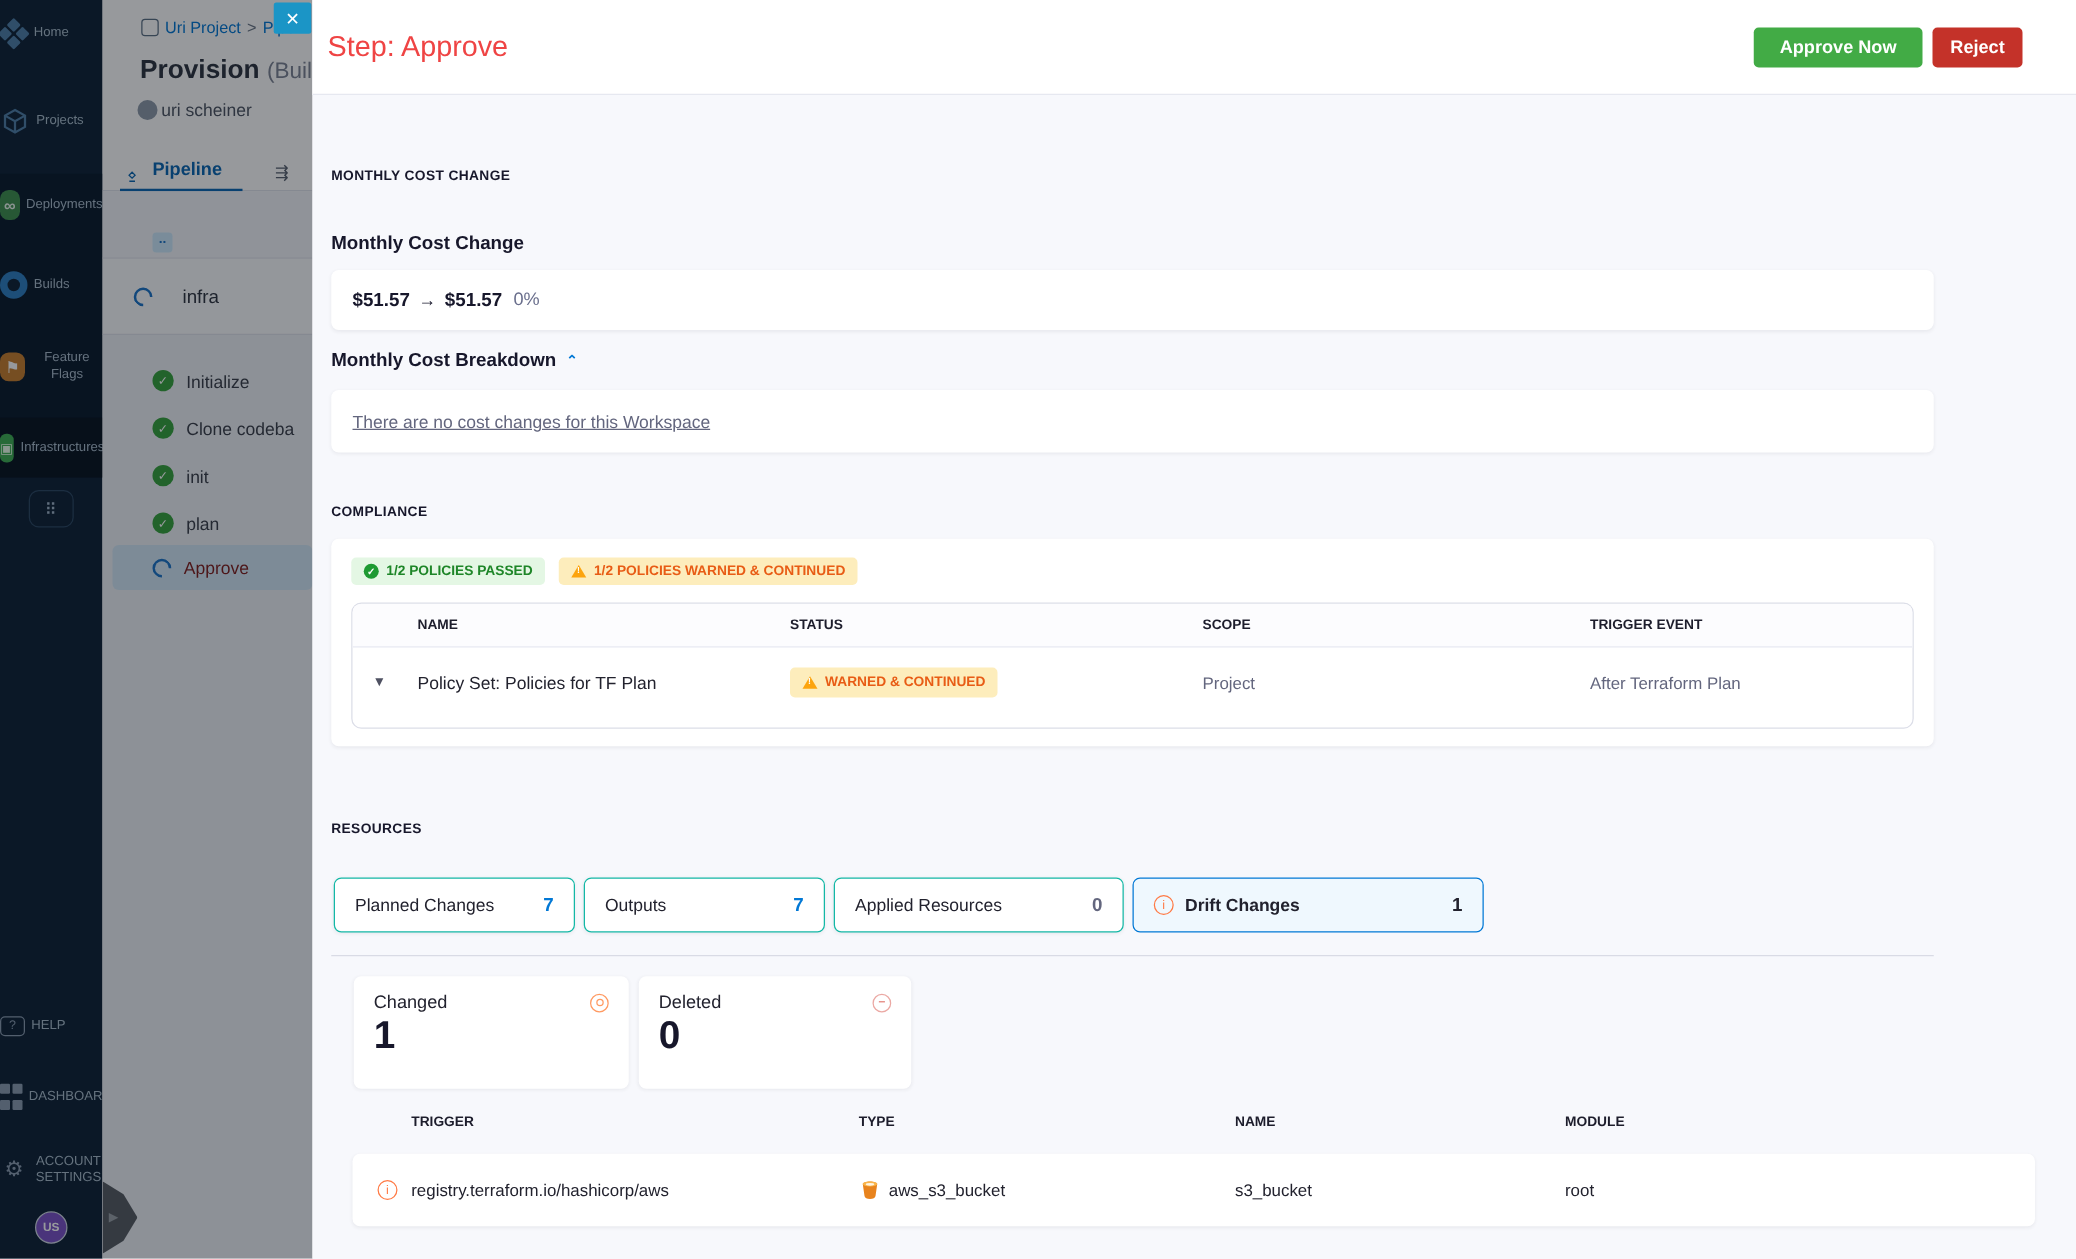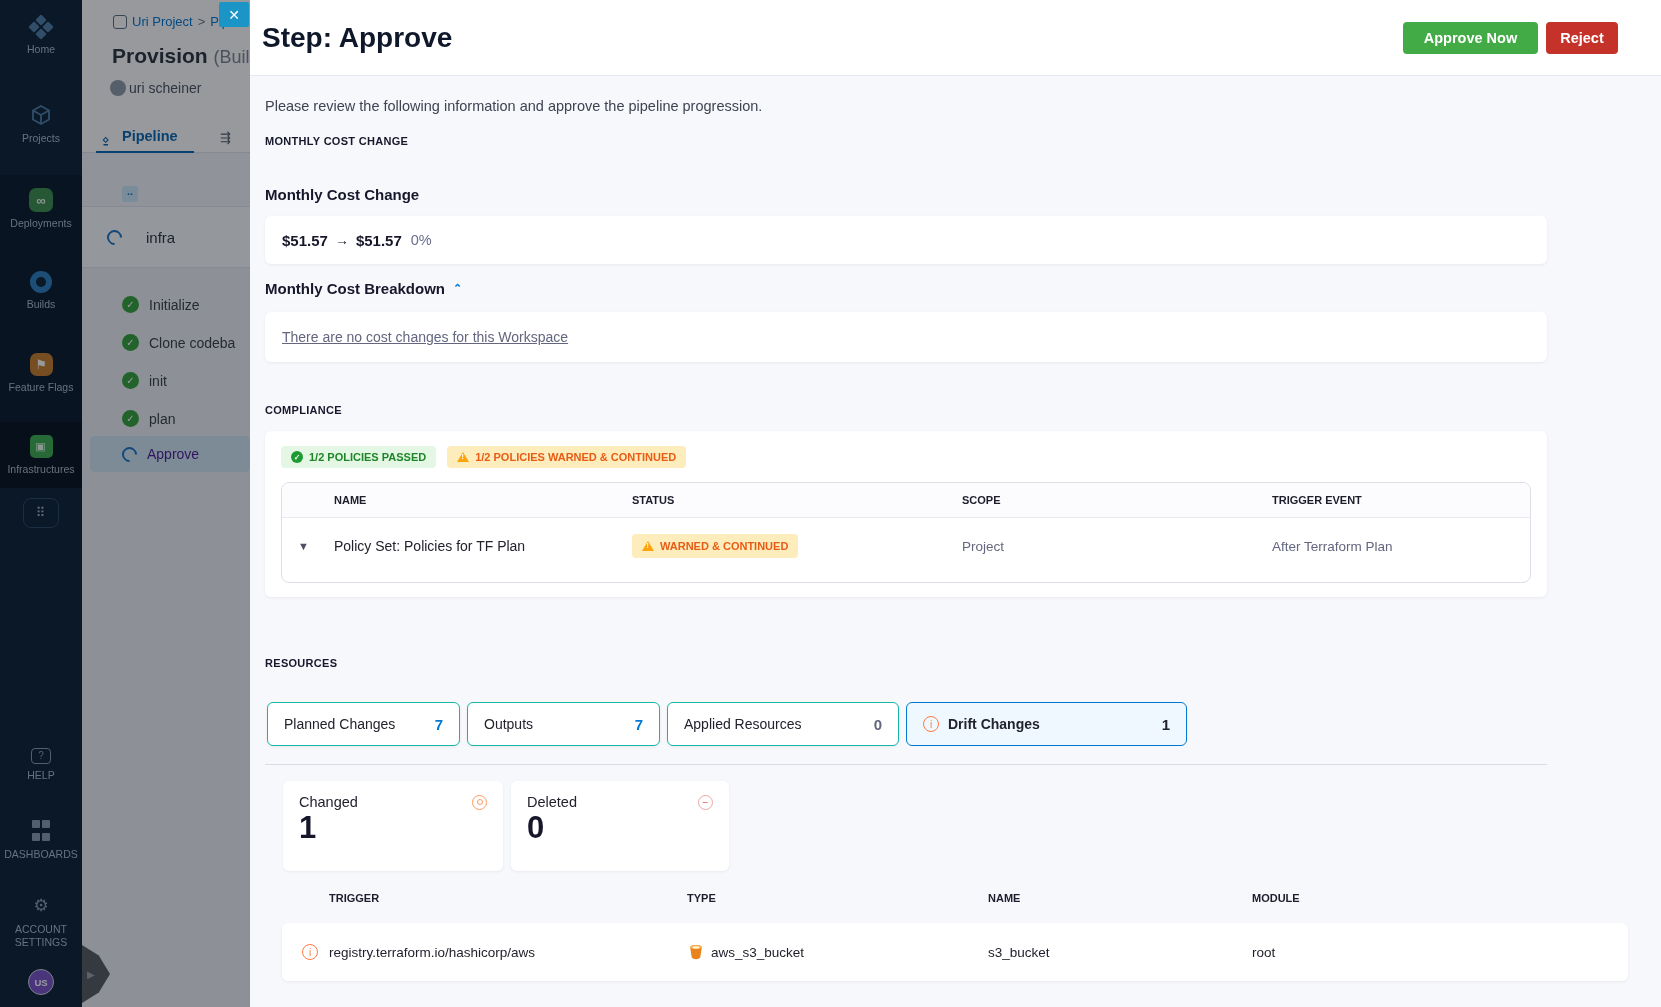--- a/index.html
+++ b/index.html
@@ -3,21 +3,21 @@
 <meta charset="utf-8">
 <style>
   * { margin:0; padding:0; box-sizing:border-box; }
   html,body { width:1661px; height:1007px; overflow:hidden;
     font-family:"Liberation Sans", sans-serif; background:#f7f8fc; }
   .app { position:relative; width:1661px; height:1007px; }
 
   
   .sidebar { position:absolute; left:0; top:0; width:82px; height:1007px;
     background:#0e2236; display:flex; flex-direction:column; align-items:center; }
-  .side-item { width:82px; display:flex; flex-direction:column; align-items:center;
+  .side-item { width:82px; display:flex; flex-direction:row; align-items:center;
     gap:5px; padding:13px 0 12px; cursor:pointer; }
   .side-item .lbl { font-size:10.5px; color:#a9bccc; text-align:center; line-height:1.25; }
   .side-sec-dark { background:#0a1a2c; width:82px; }
   .side-sel { background:#071320; }
   .ic { width:24px; height:24px; display:flex; align-items:center; justify-content:center; }
   .diam { position:relative; width:22px; height:22px; }
   .diam i { position:absolute; width:8px; height:8px; background:#4e7ea8; transform:rotate(45deg); border-radius:1px;}
   .diam i:nth-child(1){left:7px;top:0;} .diam i:nth-child(2){left:0;top:7px;}
   .diam i:nth-child(3){left:14px;top:7px;} .diam i:nth-child(4){left:7px;top:14px;}
   .hexgreen { width:24px;height:24px;border-radius:7px;background:#3f8f4f;color:#eaf6ec;
@@ -71,21 +71,21 @@
 
   .dim { position:absolute; left:0; top:0; width:250px; height:1007px; background:rgba(8,12,18,0.42); z-index:5;}
 
   
   .drawer { position:absolute; left:250px; top:0; width:1411px; height:1007px; background:#f7f8fc; z-index:10;}
   .closebtn { position:absolute; left:-31px; top:2px; width:30px; height:25px; background:#1b95c6;
     color:#fff; font-size:14px; border:none; border-radius:2px; cursor:pointer; z-index:12;
     display:flex;align-items:center;justify-content:center;}
   .dhead { position:absolute; left:0; top:0; width:1411px; height:76px; background:#fff; border-bottom:1px solid #e6e8f0;
     display:flex; align-items:center; padding:0 43px 0 12px;}
-  .dtitle { font-size:28px; font-weight:bold; color:#0f172a; }
+  .dtitle { font-size:23px; font-weight:normal; color:#ef4444; }
   .dhead .grow { flex:1; }
   .btn { height:32px; border:none; border-radius:4px; color:#fff; font-size:14.5px; font-weight:bold;
     cursor:pointer; font-family:inherit;}
   .btn-approve { background:#42ab45; width:135px; margin-right:8px;}
   .btn-reject { background:#c43229; width:72px;}
 
   .dbody { position:absolute; left:0; top:76px; width:1411px; height:931px; }
   .abs { position:absolute; }
   .intro { left:15px; top:22px; font-size:14.5px; color:#3f4352;}
   .seclbl { font-size:11px; font-weight:bold; letter-spacing:0.3px; color:#17172b;}
@@ -252,21 +252,21 @@
       <div class="step" style="top:104px;">
         <span class="chk">✓</span>
         <span>init</span>
       </div>
       <div class="step" style="top:142px;">
         <span class="chk">✓</span>
         <span>plan</span>
       </div>
       <div class="step" style="top:178px;">
         <span class="spin"></span>
-        <span style="color:#4c1d95;">Approve</span>
+        <span style="color:#7f1d1d;">Approve</span>
       </div>
     </div>
     <div class="handle">
         <span>▶</span>
       </div>
   </section>
 
   <div class="dim"></div>
 
   <section class="drawer">
@@ -274,21 +274,20 @@
 
     <header class="dhead">
       <h1 class="dtitle">Step: Approve</h1>
       <div class="grow"></div>
       <button class="btn btn-approve">Approve Now</button>
       <button class="btn btn-reject">Reject</button>
     </header>
 
     <div class="dbody">
 
-      <p class="abs intro">Please review the following information and approve the pipeline progression.</p>
 
       <div class="abs seclbl" style="left:15px;top:59px;">MONTHLY COST CHANGE</div>
       <div class="abs h15" style="left:15px;top:110px;">Monthly Cost Change</div>
       <div class="abs card costrow" style="left:15px;top:140px;width:1282px;">
         <b>$51.57</b>
         <span class="arrow">→</span>
         <b>$51.57</b>
         <span class="pct">0%</span>
       </div>
       <div class="abs" style="left:15px;top:204px;display:flex;align-items:center;">

